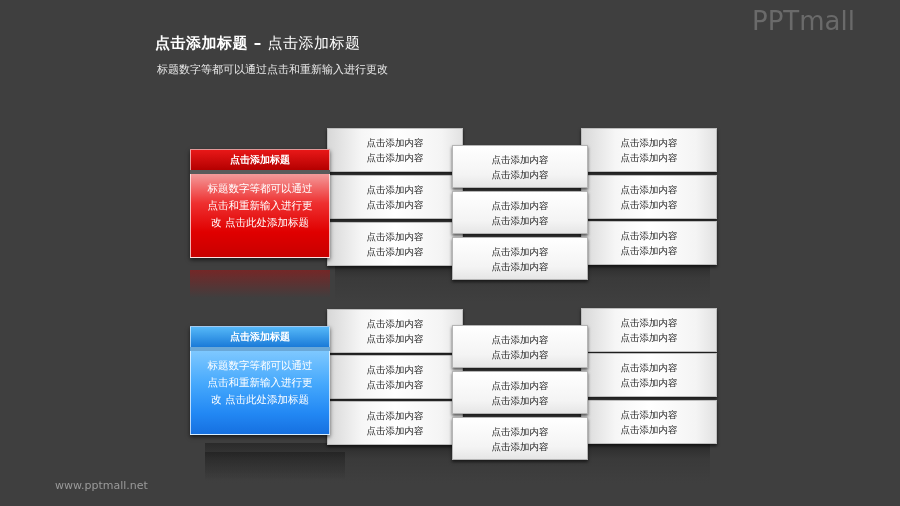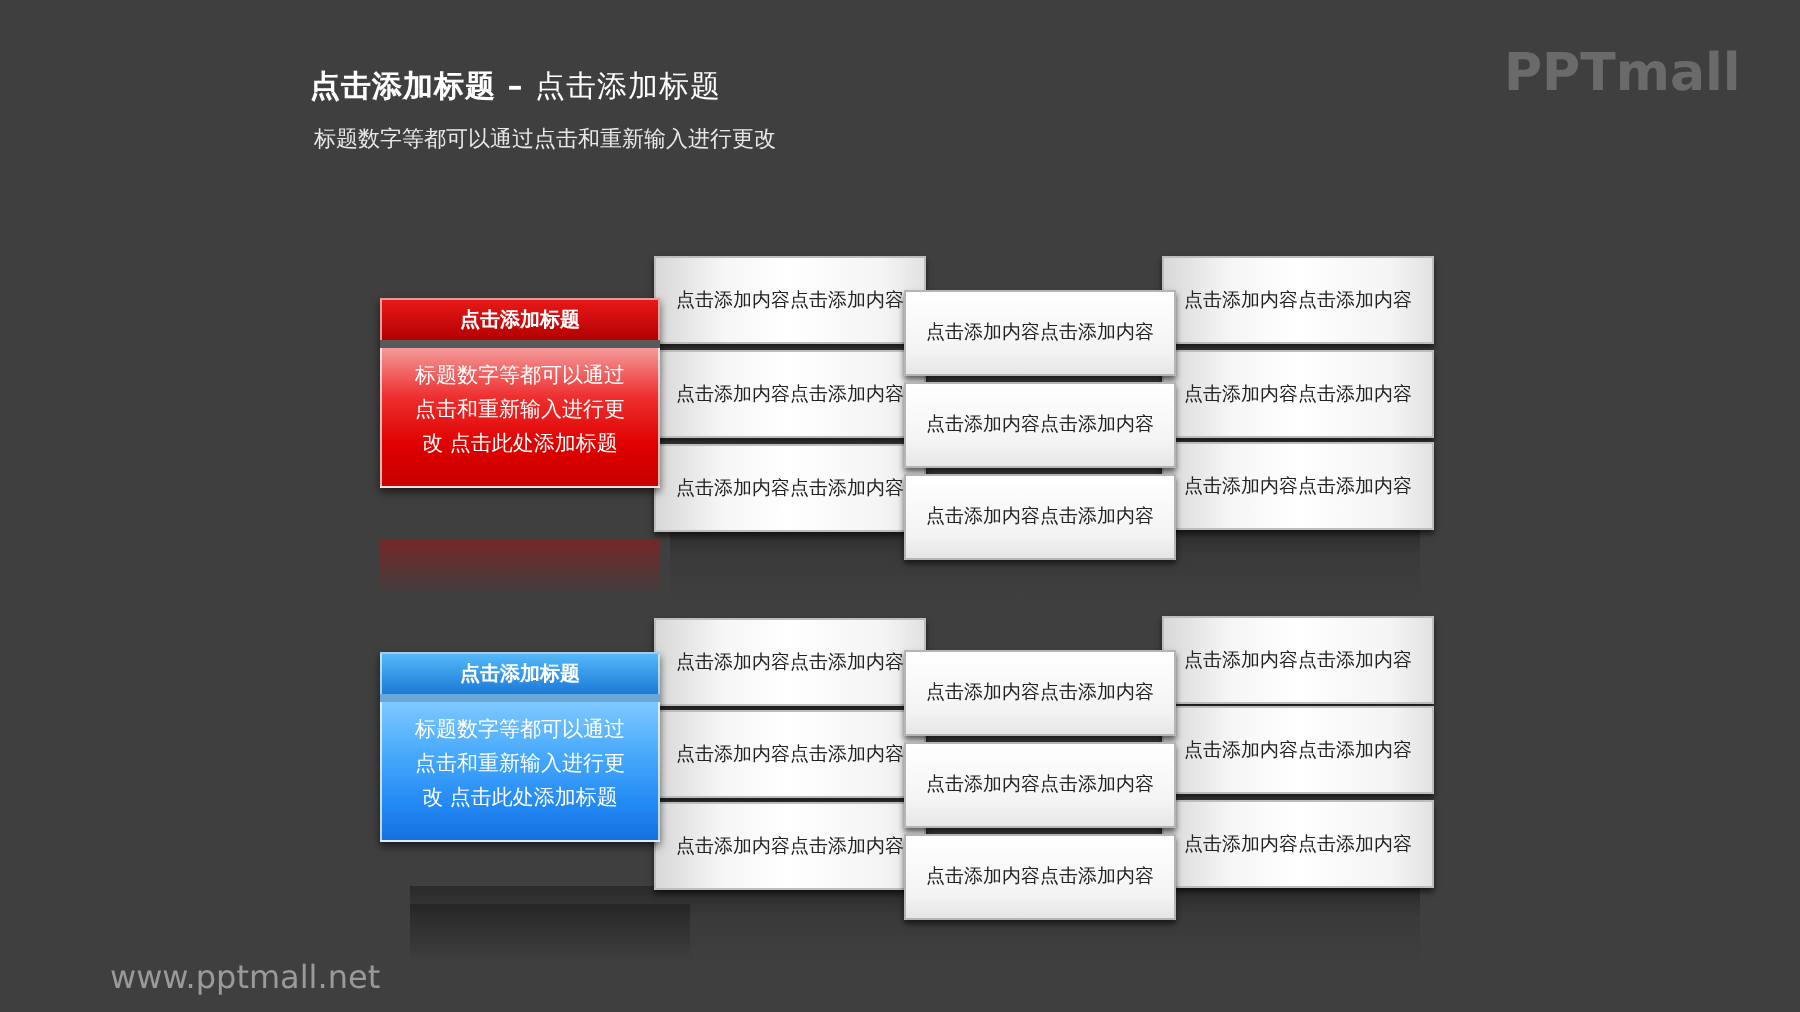--- a/index.html
+++ b/index.html
@@ -1,34 +1,34 @@
 <!DOCTYPE html>
 <html><head>
 <meta charset="utf-8">
 <style>
   html,body{margin:0;padding:0;}
   body{width:900px;height:506px;background:#3f3f3f;position:relative;overflow:hidden;font-family:"DejaVu Sans","Liberation Sans",sans-serif;}
   .title{position:absolute;left:155px;top:34px;color:#fff;font-size:15px;font-weight:bold;letter-spacing:0.5px;}
   .title .thin{font-weight:normal;}
   .subtitle{position:absolute;left:157px;top:62px;color:#e8e8e8;font-size:11px;}
-  .logo{position:absolute;left:752px;top:22px;color:#6a6a6a;font-size:26px;font-weight:bold;letter-spacing:0px;font-family:"DejaVu Sans",sans-serif;}
-  .footer{position:absolute;left:55px;top:479px;color:#9a9a9a;font-size:16px;}
+  .logo{position:absolute;left:752px;top:6px;color:#6a6a6a;font-size:26px;font-weight:normal;letter-spacing:0px;font-family:"DejaVu Sans",sans-serif;}
+  .footer{position:absolute;left:55px;top:479px;color:#9a9a9a;font-size:11px;}
 
   .group{position:absolute;left:0;top:0;width:900px;height:506px;pointer-events:none;}
   .group *{pointer-events:auto;}
 
   .shadowbar{position:absolute;background:linear-gradient(#2a2a2a,#3a3a3a 40%,rgba(63,63,63,0));}
 
-  .card{position:absolute;background:linear-gradient(90deg,#d8d8d8 0%,#f6f6f6 25%,#ffffff 50%,#f4f4f4 85%,#e2e2e2 100%);border:1px solid #bdbdbd;box-shadow:0 2px 3px rgba(0,0,0,0.6);display:flex;flex-direction:row;align-items:center;justify-content:center;font-size:9.5px;line-height:15px;color:#222;}
+  .card{position:absolute;background:linear-gradient(90deg,#d8d8d8 0%,#f6f6f6 25%,#ffffff 50%,#f4f4f4 85%,#e2e2e2 100%);border:1px solid #bdbdbd;box-shadow:0 2px 3px rgba(0,0,0,0.6);display:flex;flex-direction:column;align-items:center;justify-content:center;font-size:9.5px;line-height:15px;color:#222;}
   .card.mid{background:linear-gradient(180deg,#ffffff 0%,#f4f4f4 70%,#e6e6e6 100%);border:1px solid #b5b5b5;}
 
   .panel{position:absolute;width:140px;box-shadow:0 2px 4px rgba(0,0,0,0.6);}
   .panel .ph{height:20px;color:#fff;font-size:10px;font-weight:bold;display:flex;align-items:center;justify-content:center;border:1px solid rgba(255,255,255,0.6);border-bottom:none;}
   .panel .sep{height:4px;background:#5a5a5a;}
-  .panel .pb{color:#fff;font-size:10.5px;line-height:17px;text-align:center;padding:6px 14px;box-sizing:border-box;height:70px;border:1px solid rgba(255,255,255,0.7);border-top:none;}
+  .panel .pb{color:#fff;font-size:10.5px;line-height:17px;text-align:center;padding:6px 14px;box-sizing:border-box;height:84px;border:1px solid rgba(255,255,255,0.7);border-top:none;}
   .red .ph{background:linear-gradient(#e81818,#b40000);}
   .red .pb{background:linear-gradient(#f49a9a 0%,#ee3030 35%,#e00000 70%,#c80000 100%);}
   .blue .ph{background:linear-gradient(#55b8f8,#1a7ad8);}
   .blue .pb{background:linear-gradient(#7ec8ff 0%,#45a8fc 40%,#2288f4 75%,#1670e0 100%);}
   .reflect{position:absolute;width:140px;height:28px;}
   .red-ref{background:linear-gradient(rgba(160,20,20,0.55),rgba(63,63,63,0));}
   .blue-ref{background:linear-gradient(rgba(20,20,20,0.45),rgba(63,63,63,0));}
 </style>
 </head>
 <body>

